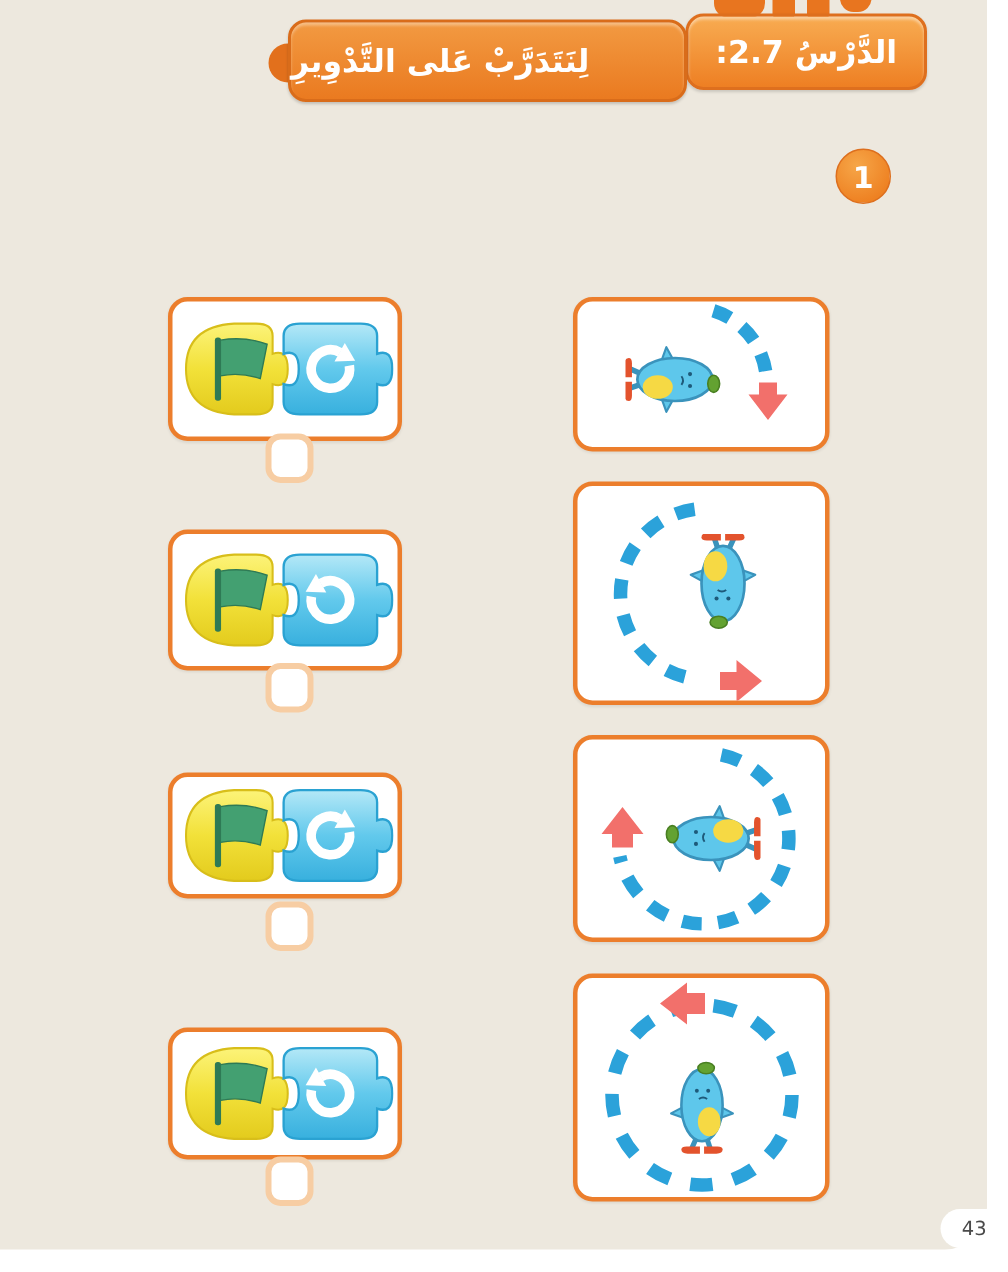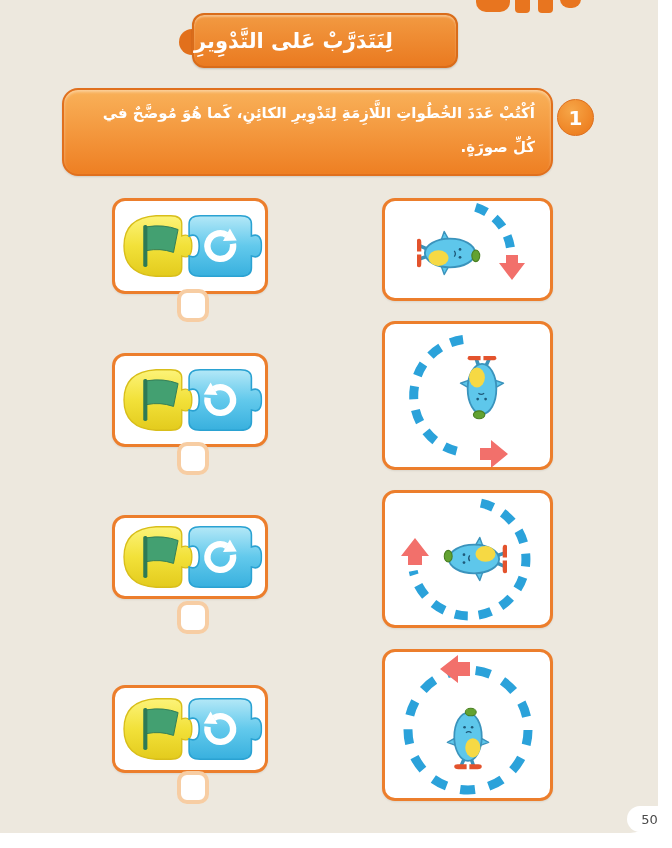--- a/index.html
+++ b/index.html
@@ -98,27 +98,27 @@
   </svg>
 
   <div>
     <div class="frag" style="left:476px;top:-12px;width:34px;height:24px;border-radius:10px;"></div>
     <div class="frag" style="left:515px;top:-14px;width:15px;height:27px;border-radius:0 0 4px 4px;"></div>
     <div class="frag" style="left:538px;top:-14px;width:15px;height:27px;border-radius:0 0 4px 4px;"></div>
     <div class="frag" style="left:560px;top:-10px;width:21px;height:18px;border-radius:9px;"></div>
   </div>
 
   <div class="header-tab"></div>
+  <div class="lesson-num-box">
+    <span>الدَّرْسُ 2.7:</span>
+  </div>
   <div class="lesson-title-box">
     <span>لِنَتَدَرَّبْ عَلى التَّدْوِيرِ</span>
   </div>
 
-  <div class="instruction-box">
-    <span>اُكْتُبْ عَدَدَ الخُطُواتِ اللَّازِمَةِ لِتَدْوِيرِ الكائِنِ، كَما هُوَ مُوضَّحٌ في كُلِّ صورَةٍ.</span>
-  </div>
   <div class="badge">
     <span>1</span>
   </div>
 
   <div class="card blocks-card" style="left:112px;top:198px;width:156px;height:96px;">
     <svg viewBox="0 0 158 72" width="146" height="66">
       <use href="#flag-block" width="84" height="72"></use>
       <g transform="translate(74,0)">
           <use href="#rot-cw" width="84" height="72"></use>
         </g>
@@ -186,15 +186,15 @@
     <svg viewBox="0 0 165 146" width="165" height="146">
       <circle cx="83" cy="78" r="60" fill="none" stroke="#2BA2DA" stroke-width="9" stroke-dasharray="15 14"></circle>
       <path d="M85,10 h-12 v-7 l-18,14 18,14 v-7 h12 z" fill="#F2706B"></path>
       <g transform="translate(83,80)">
         <use href="#creature" x="-22" y="-38" width="44" height="76"></use>
       </g>
     </svg>
   </div>
 
   <div class="page-number">
-    <span>50</span>
+    <span>43</span>
   </div>
 </div>
 
 </body></html>

